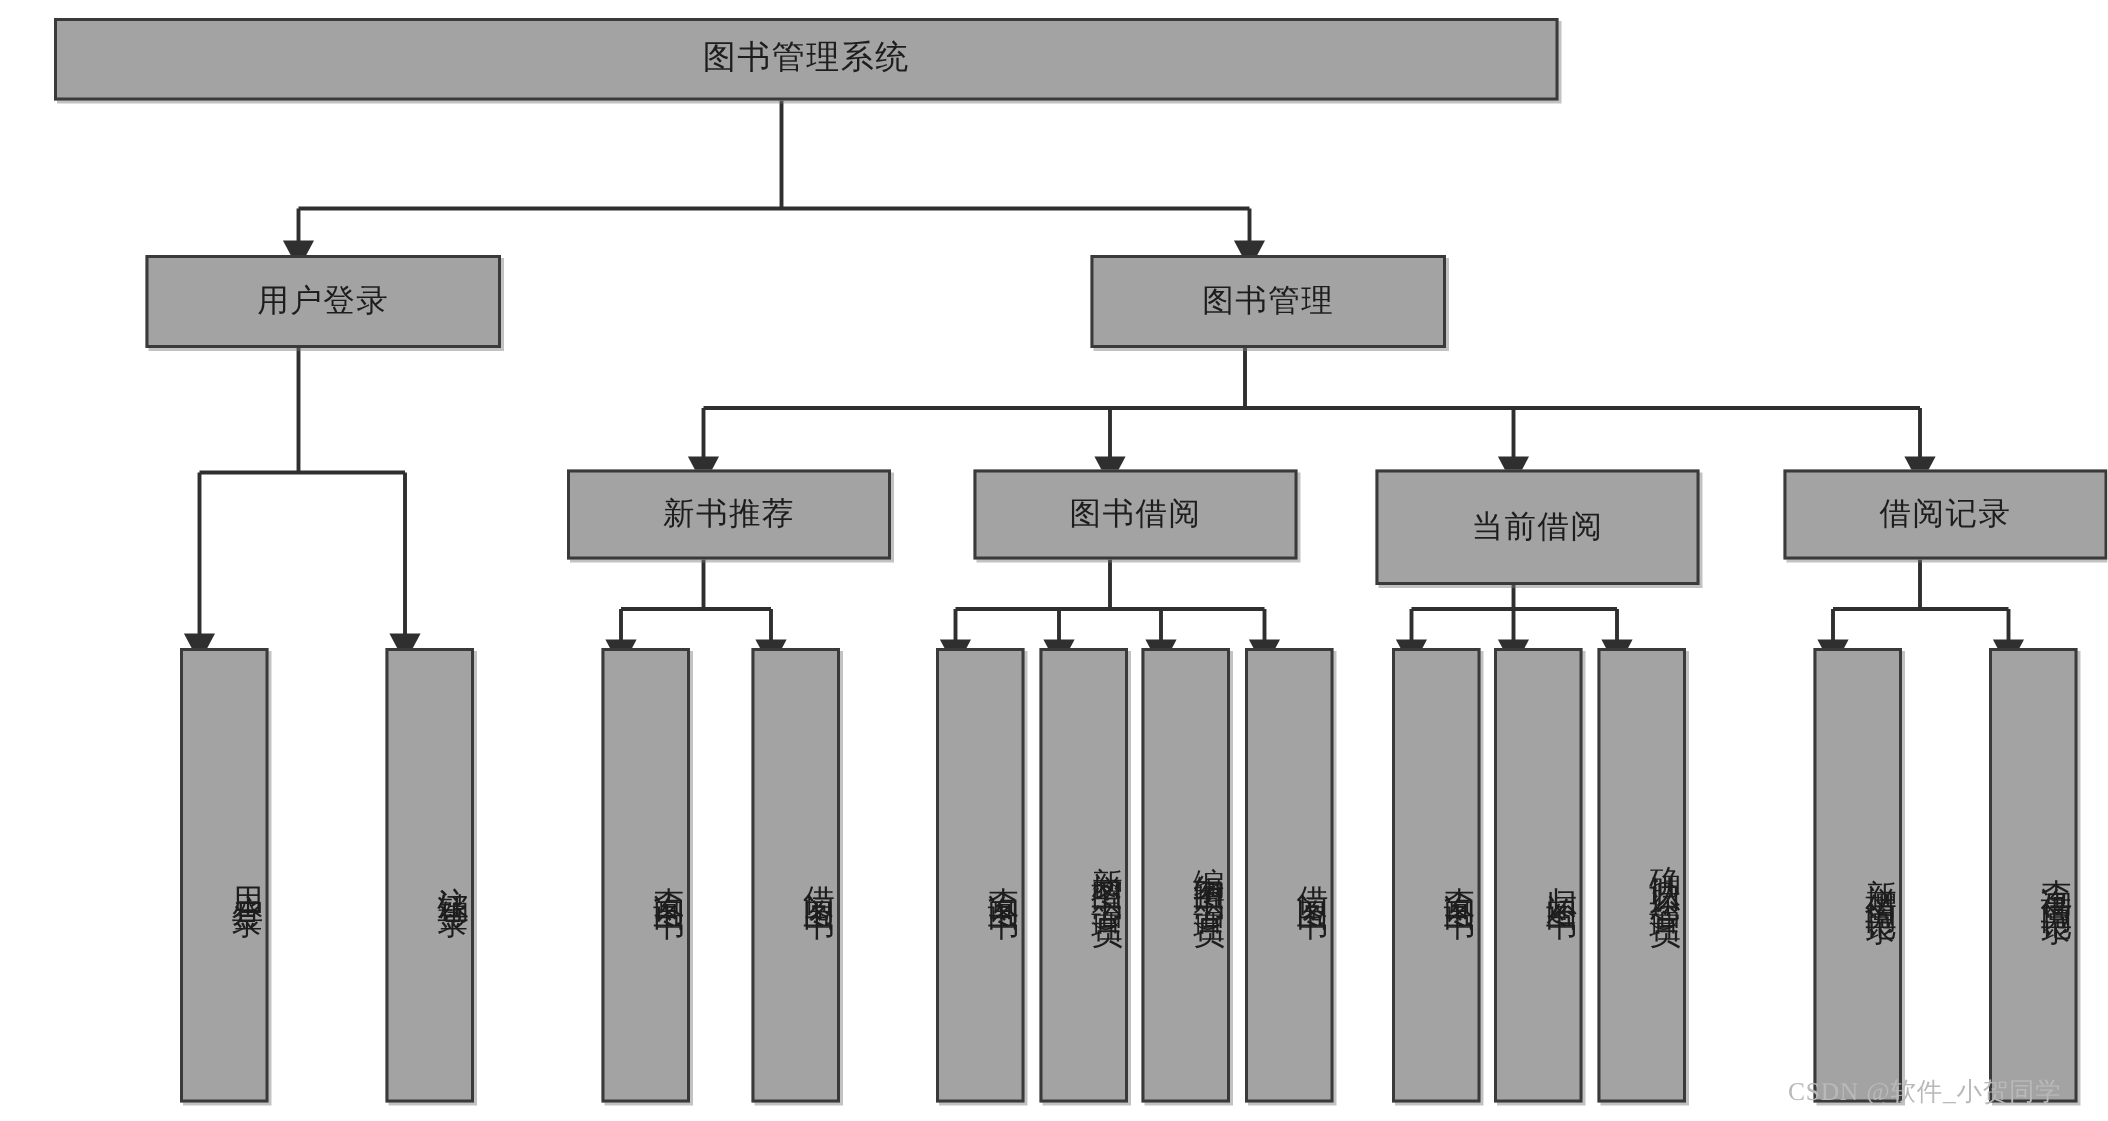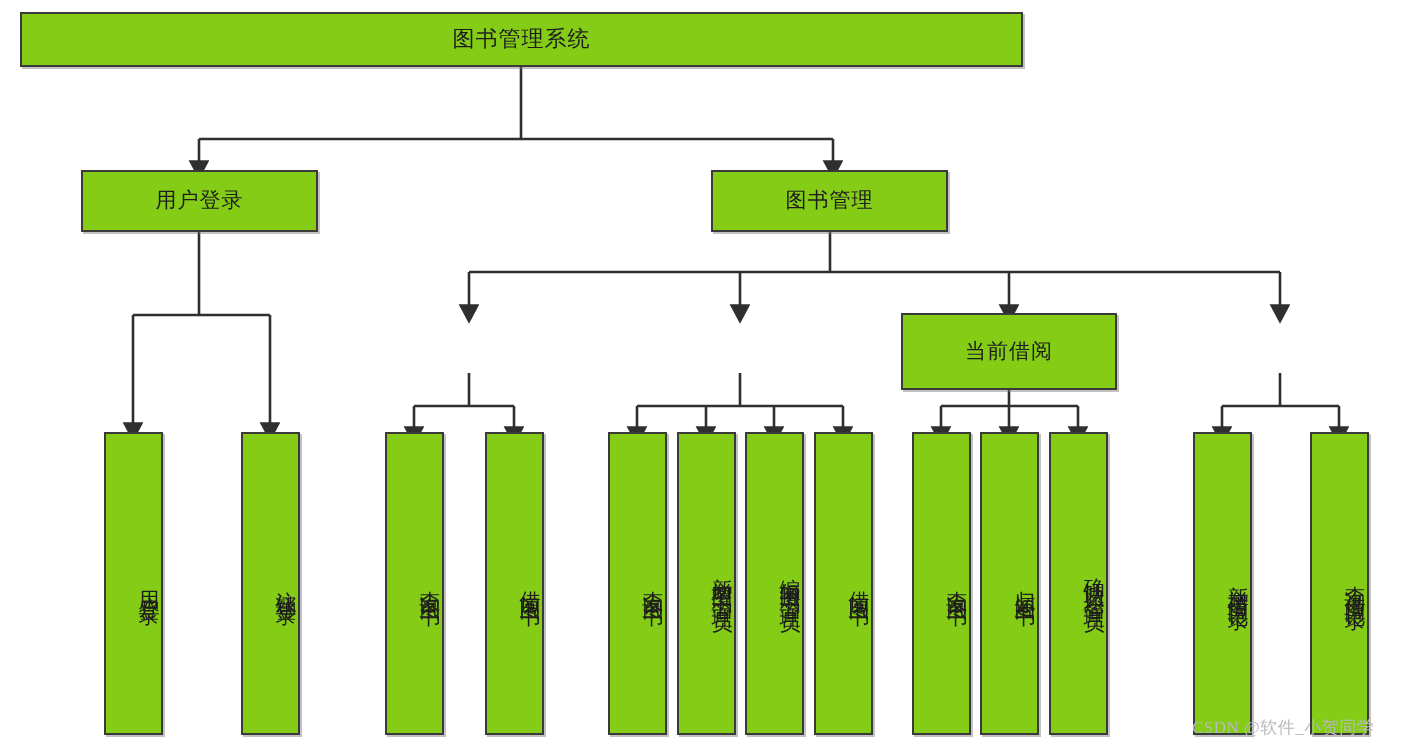--- a/index.html
+++ b/index.html
@@ -22,27 +22,28 @@
     position: absolute;
     left: 0;
     top: 0;
     width: 1405px;
     height: 747px;
     pointer-events: none;
   }
   .node {
     position: absolute;
     box-sizing: border-box;
-    background: #84cc16;
+    background: #a3a3a3;
     border: 2px solid #3a3a3a;
     box-shadow: 2px 2px 0 rgba(120,120,120,0.45);
     display: flex;
     align-items: center;
     justify-content: center;
     color: #1d1d1d;
+    margin-left: 16px;
   }
   .node.horiz {
     font-size: 21px;
     letter-spacing: 1px;
     line-height: 1.2;
     padding: 0 6px;
   }
   .node.root {
     font-size: 22px;
   }
@@ -131,26 +132,35 @@
   </div>
 
   <div class="node horiz" style="left:81px; top:170px; width:237px; height:62px;">
     <span>用户登录</span>
   </div>
 
   <div class="node horiz" style="left:711px; top:170px; width:237px; height:62px;align-items:center;">
     <span>图书管理</span>
   </div>
 
-
+  <div class="node horiz" style="left:362px; top:313px; width:216px; height:60px;">
+    <span>新书推荐</span>
+  </div>
+
+  <div class="node horiz" style="left:633px; top:313px; width:216px; height:60px;">
+    <span>图书借阅</span>
+  </div>
 
   <div class="node horiz" style="left:901px; top:313px; width:216px; height:77px;">
     <span>当前借阅</span>
   </div>
 
+  <div class="node horiz" style="left:1173px; top:313px; width:216px; height:60px;">
+    <span>借阅记录</span>
+  </div>
 
   <div class="node vert" style="left:104px; top:432px; width:59px; height:303px;">
     <span>用户登录</span>
   </div>
 
   <div class="node vert" style="left:241px; top:432px; width:59px; height:303px;">
     <span>注销登录</span>
   </div>
 
   <div class="node vert" style="left:385px; top:432px; width:59px; height:303px;">

